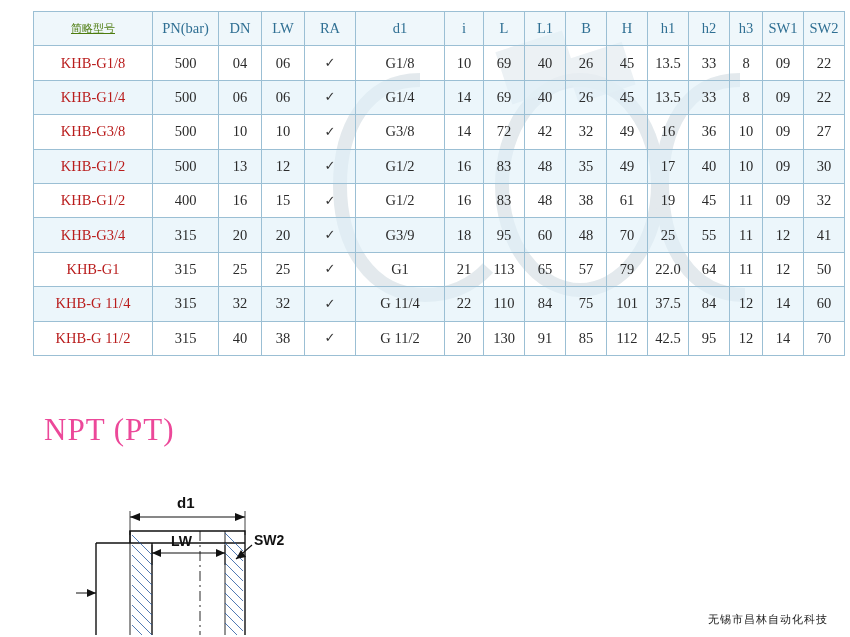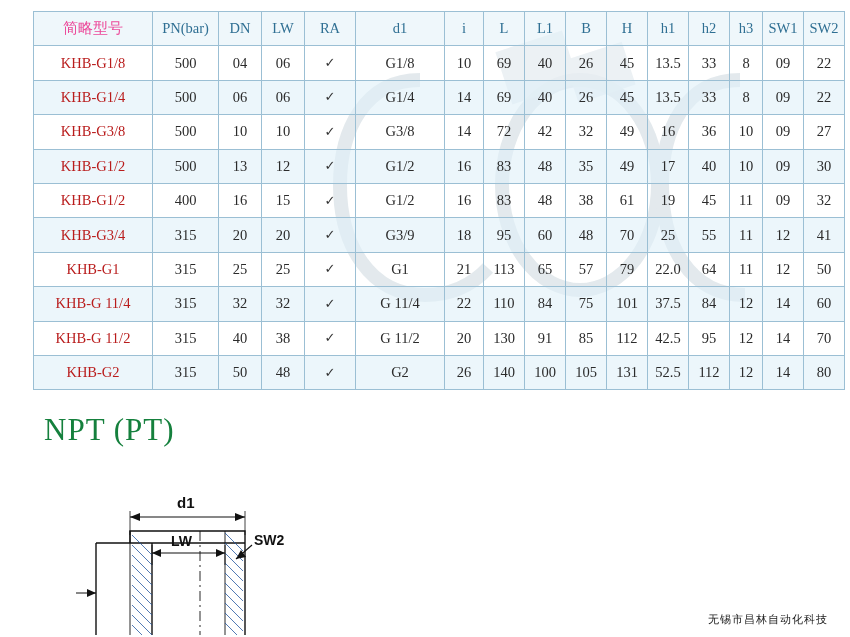--- a/index.html
+++ b/index.html
@@ -49,23 +49,24 @@
     height: 33.4px;
     white-space: nowrap;
     font-weight: normal;
   }
   table.spec thead th {
     color: #2f6f93;
     background: rgba(226,240,248,0.55);
     font-size: 14.5px;
   }
   table.spec thead th.first-col {
-    color: #ec4899;
+    color: #4d7c0f;
     font-family: "Liberation Sans", sans-serif;
-    font-size: 15px;
+    font-size: 11px;
+    text-decoration: underline;
   }
   
   .c-model  { width: 118px; }
   .c-pn     { width: 65px; }
   .c-dn     { width: 42px; }
   .c-lw     { width: 42px; }
   .c-ra     { width: 50px; }
   .c-d1     { width: 88px; }
   .c-i      { width: 38px; }
   .c-L      { width: 40px; }
@@ -83,21 +84,21 @@
   td.model { color: #b91c1c; }
   td.check { color: #333; font-size: 13px; }
 
   
   .npt-title {
     position: absolute;
     left: 44px;
     top: 412px;
     font-family: "Liberation Serif", serif;
     font-size: 31px;
-    color: #15803d;
+    color: #ec4899;
     letter-spacing: 1px;
     z-index: 2;
   }
 
   
   .drawing {
     position: absolute;
     left: 40px;
     top: 465px;
     width: 330px;
@@ -312,38 +313,20 @@
         <td>130</td>
         <td>91</td>
         <td>85</td>
         <td>112</td>
         <td>42.5</td>
         <td>95</td>
         <td>12</td>
         <td>14</td>
         <td>70</td>
       </tr>
-      <tr class="alt">
-        <td class="model">KHB-G2</td>
-        <td>315</td>
-        <td>50</td>
-        <td>48</td>
-        <td class="check">✓</td>
-        <td>G2</td>
-        <td>26</td>
-        <td>140</td>
-        <td>100</td>
-        <td>105</td>
-        <td>131</td>
-        <td>52.5</td>
-        <td>112</td>
-        <td>12</td>
-        <td>14</td>
-        <td>80</td>
-      </tr>
     </tbody>
   </table>
 </div>
 
 <div class="npt-title">NPT (PT)</div>
 
 <div class="drawing">
   <svg width="330" height="170" viewBox="0 0 330 170" xmlns="http://www.w3.org/2000/svg">
     <g stroke="#111111" fill="none" stroke-width="1.4">
 

